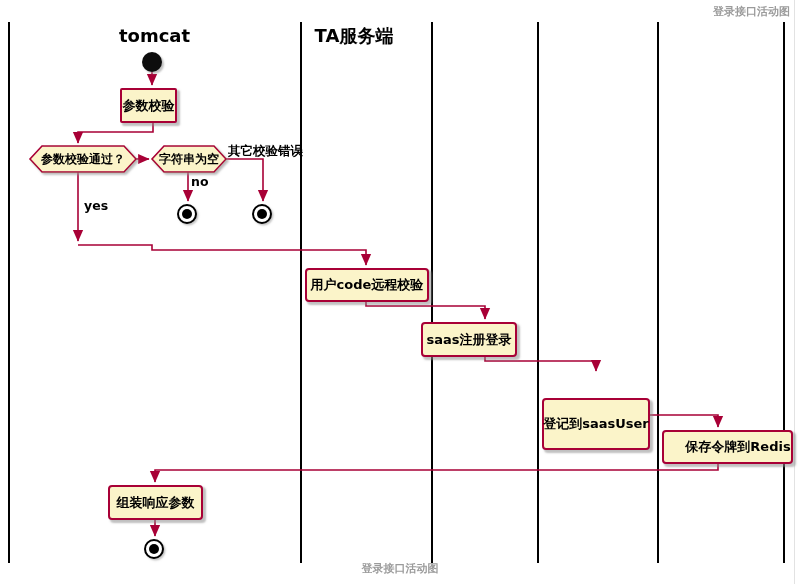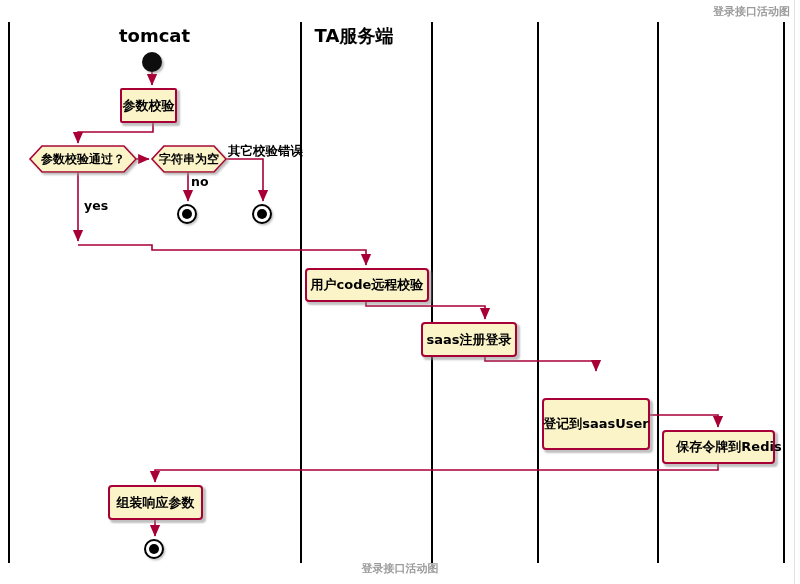--- a/index.html
+++ b/index.html
@@ -53,21 +53,21 @@
   #d1-label{left:30px;top:146px;width:106px;height:26px;}
   #d2-label{left:152px;top:146px;width:74px;height:26px;}
   #lbl-yes{left:84px;top:174px;margin-top:24px;}
   #lbl-no{left:191px;top:174px;}
   #lbl-other{left:228px;top:143px;}
   #end1{left:177px;top:204px;}
   #end2{left:252px;top:204px;}
   #a2{left:305px;top:268px;width:124px;height:34px;}
   #a3{left:421px;top:322px;width:96px;height:35px;}
   #a4{left:542px;top:374px;width:108px;height:52px;margin-top:24px;}
-  #a5{left:662px;top:430px;width:113px;height:34px;padding-left:21px;}
+  #a5{left:662px;top:430px;width:131px;height:34px;padding-left:21px;}
   #a6{left:108px;top:485px;width:95px;height:35px;}
   #final-node{left:144px;top:539px;}
   #title-top{top:4px;right:10px;}
   #title-bottom{top:561px;left:300px;width:200px;text-align:center;}
   #right-edge{position:absolute;left:794px;top:0;width:1px;height:584px;background:#e2e2e2;}
 </style>
 </head>
 <body>
 
 <div id="canvas">

